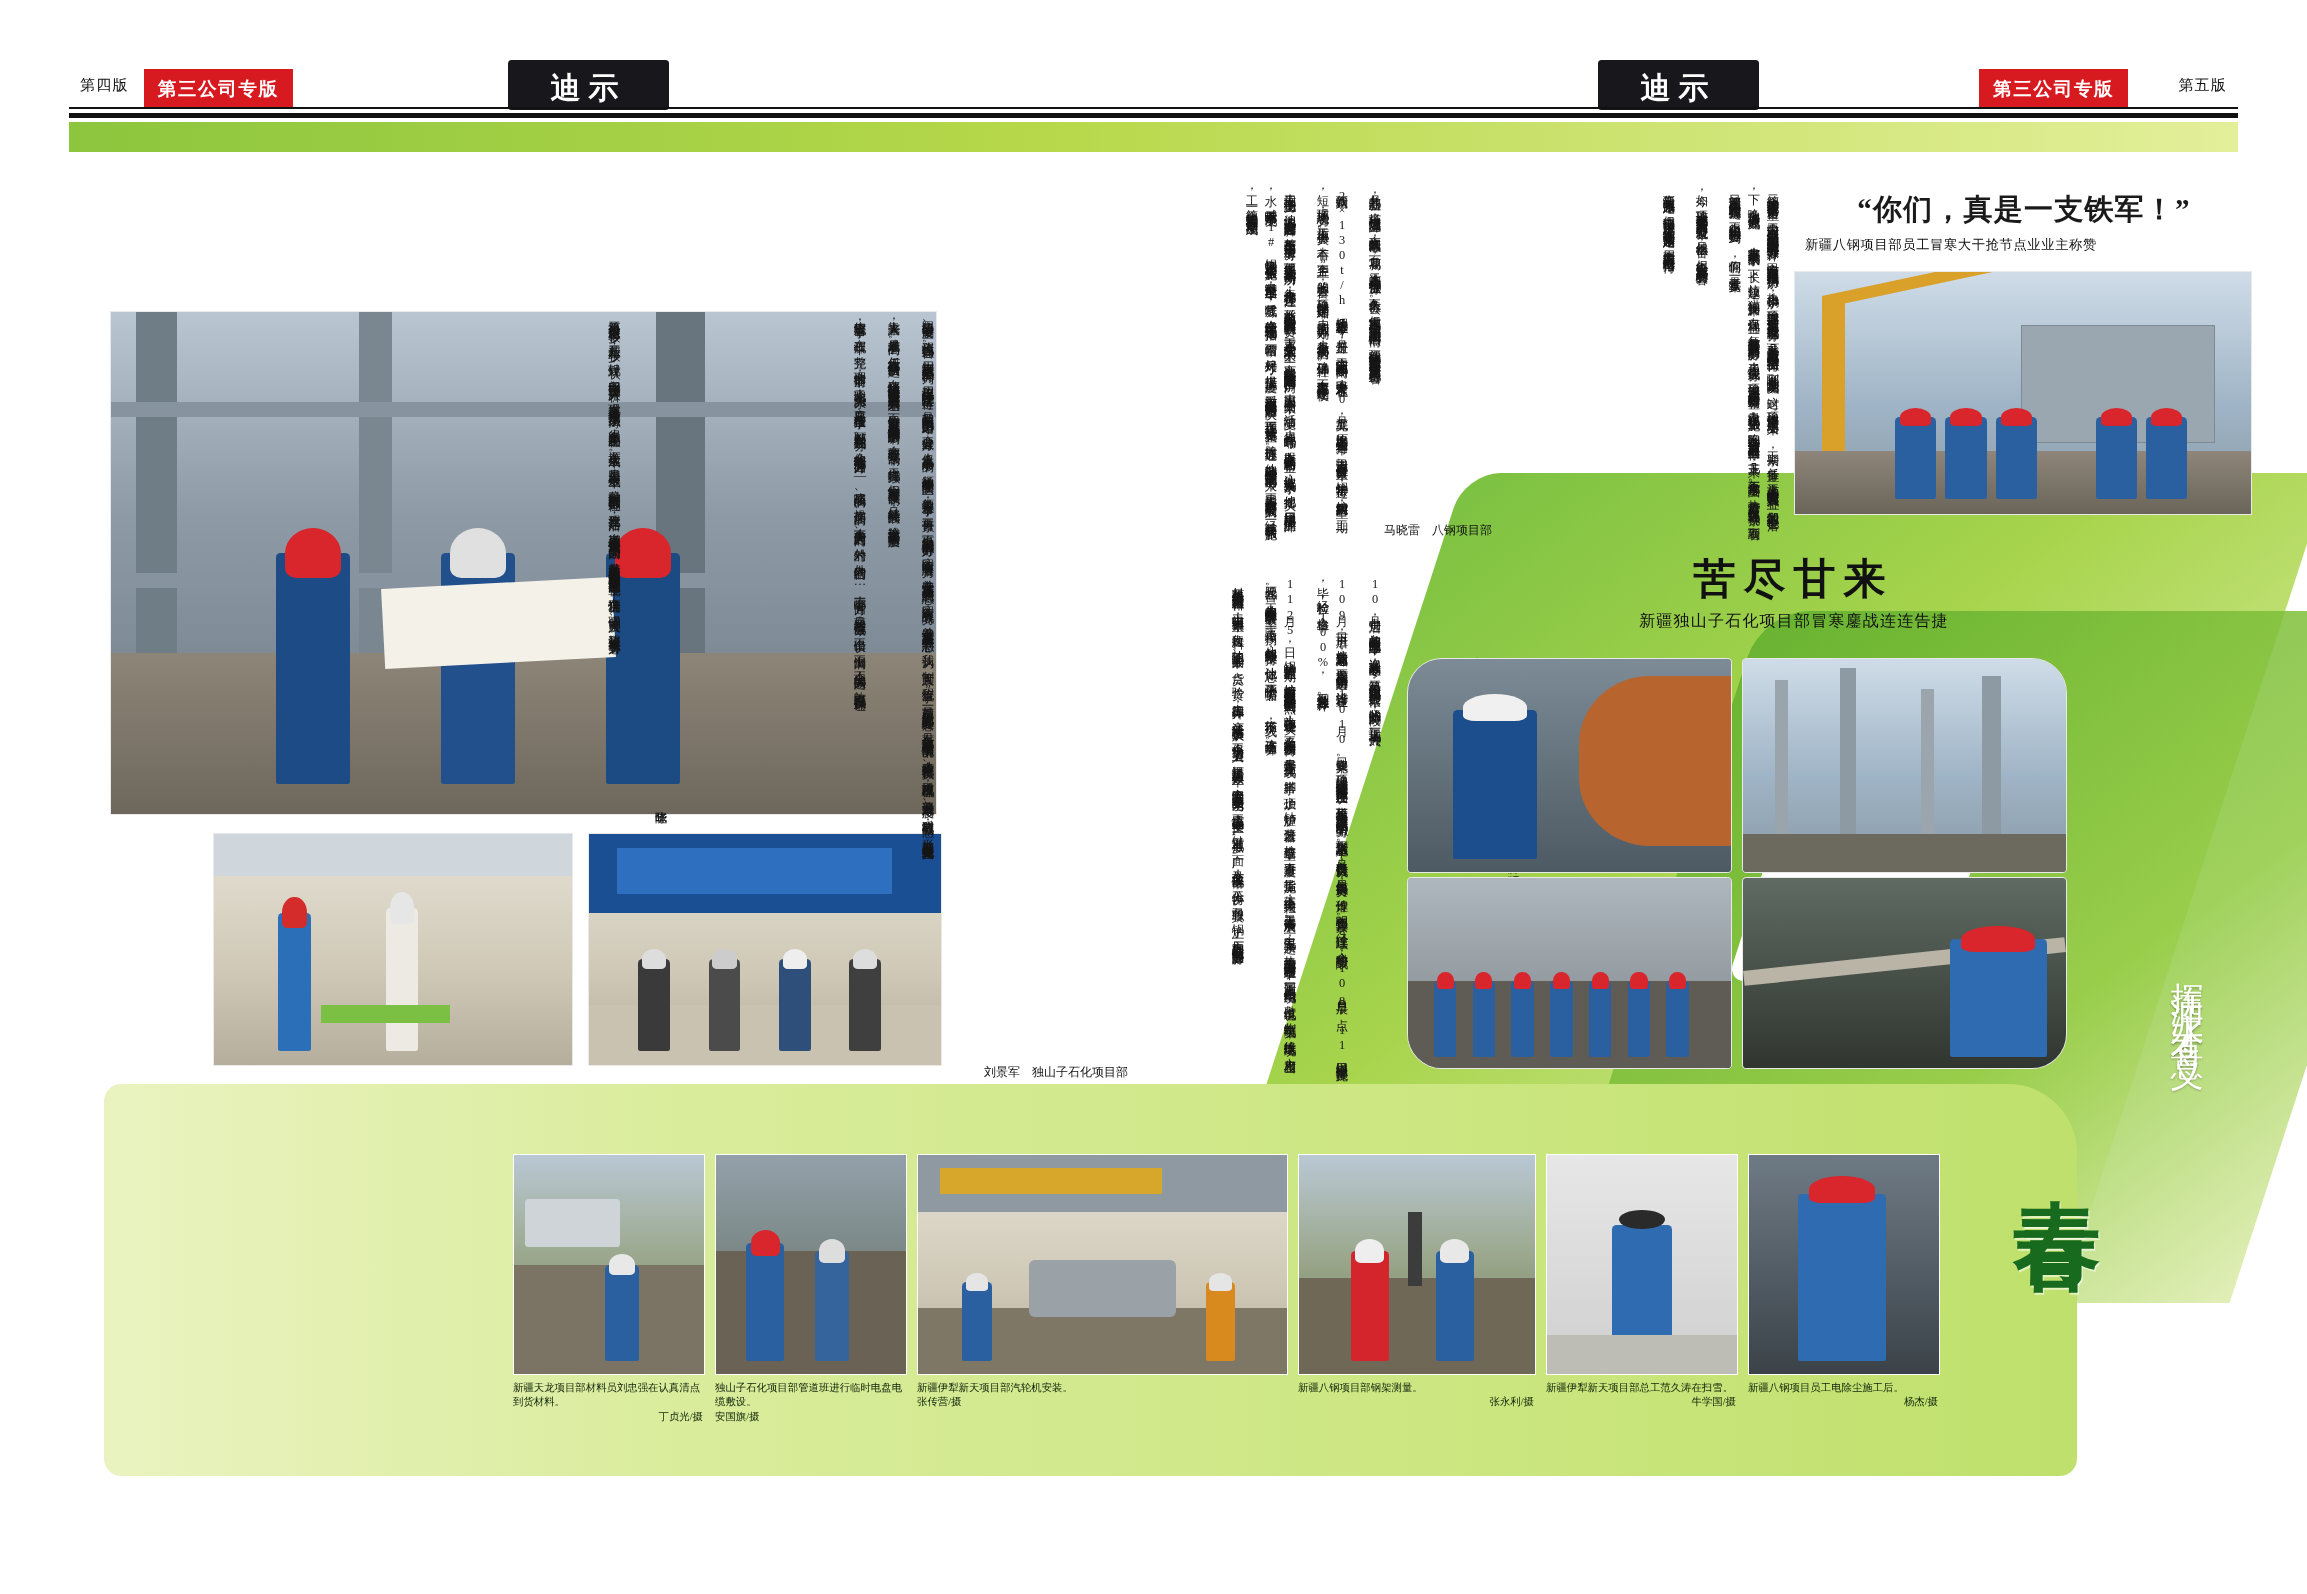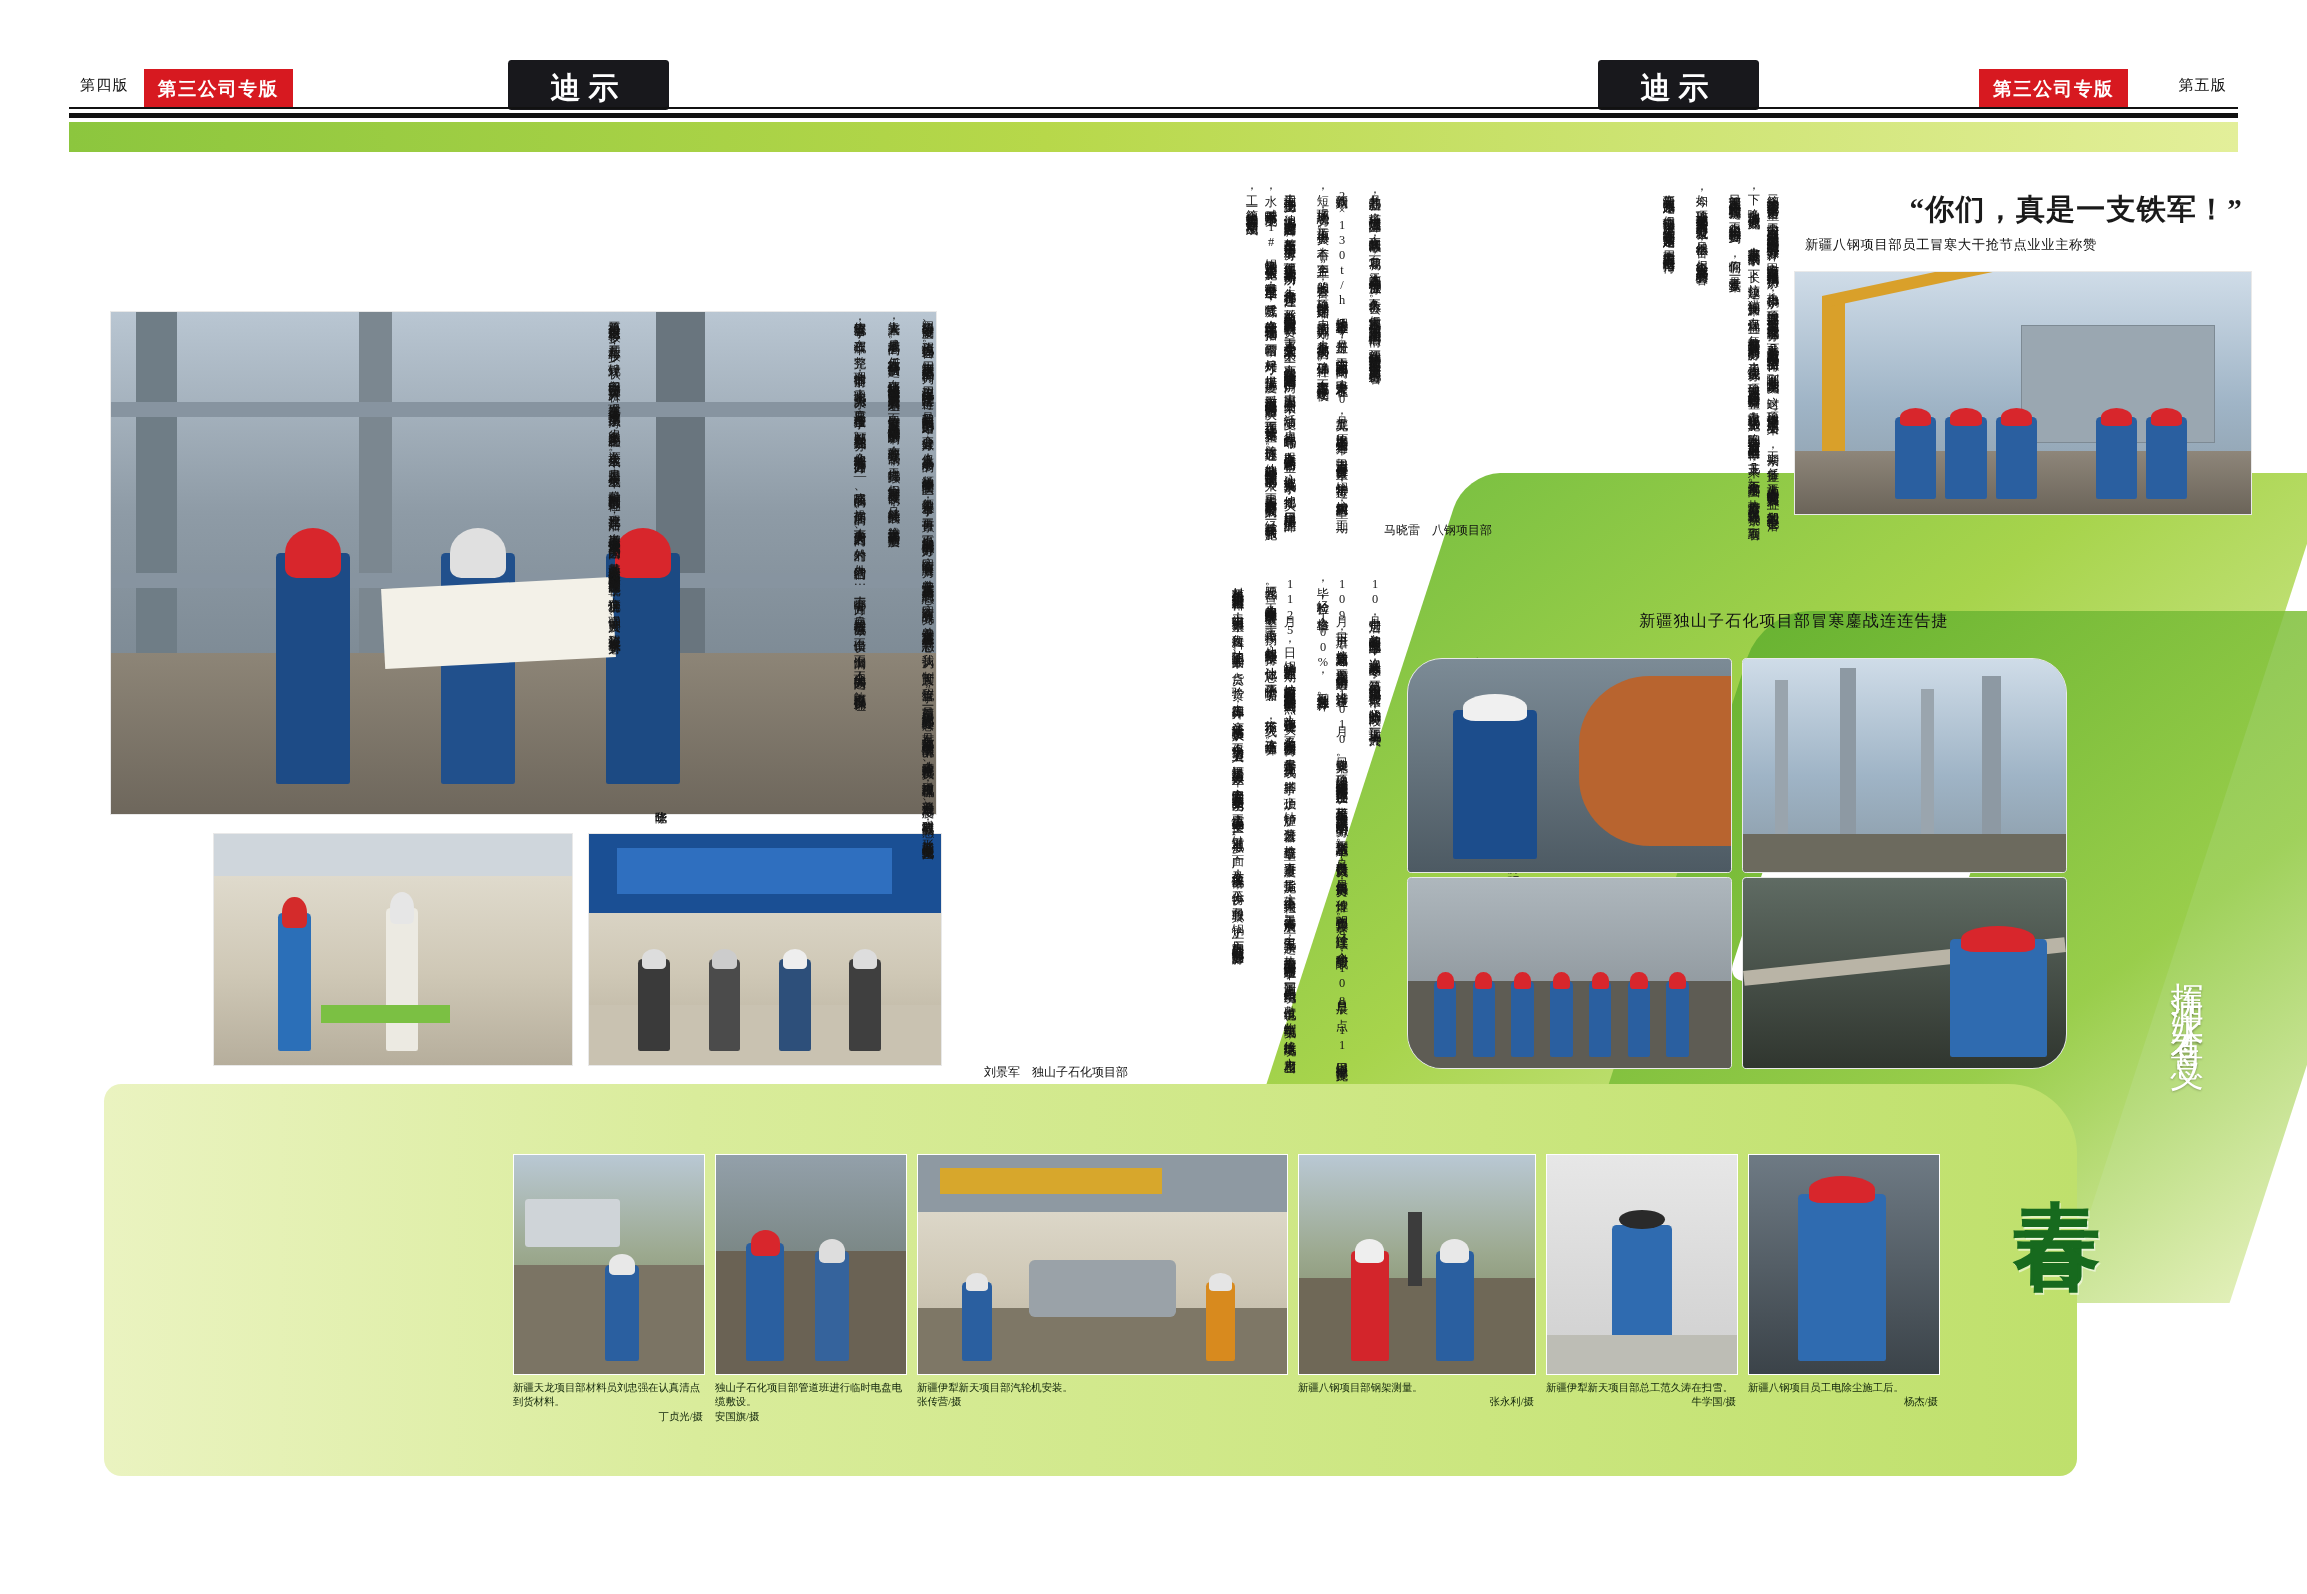--- a/index.html
+++ b/index.html
@@ -69,21 +69,21 @@
   
   .callig{position:absolute;right:98px;top:957px;width:87px;
      writing-mode:vertical-rl;text-orientation:upright;
      font-size:33px;color:#ffffff;letter-spacing:10.4px;font-family:"DejaVu Serif",serif;
      text-shadow:0 1.2px 2.3px rgba(0,0,0,.25);}
   .callig-big{position:absolute;right:190px;top:1130px;width:121px;
      writing-mode:vertical-rl;text-orientation:upright;
      font-size:87px;color:#176a1e;letter-spacing:11.5px;font-weight:bold;
      font-family:"DejaVu Serif",serif;text-shadow:1.2px 1.7px 0 rgba(255,255,255,.55);}
 
-  .hl-red-quote{position:absolute;left:1805px;top:190px;width:438px;text-align:right;
+  .hl-red-quote{position:absolute;left:1805px;top:190px;width:438px;text-align:center;
      color:#1a1a1a;font-size:29px;font-weight:bold;letter-spacing:1.2px;}
   .sub-quote{position:absolute;left:1805px;top:236px;width:438px;
      color:#111;font-size:13.3px;letter-spacing:0.6px;}
 
   .hl-green{position:absolute;left:1534px;top:551px;width:519px;text-align:center;
      color:#111;font-size:42px;font-weight:bold;letter-spacing:8px;font-family:"DejaVu Serif",serif;}
   .hl-green-sub{position:absolute;left:1477px;top:611px;width:634px;text-align:center;
      color:#111;font-size:16px;letter-spacing:1.2px;}
 
   .editor-note{position:absolute;left:190px;top:1194px;width:277px;
@@ -251,20 +251,21 @@
         </div>
       <div class="worker" style="left:66%;height:34%;background:#2a5fa0;">
           <div class="helmet"></div>
         </div>
       <div class="worker" style="left:77%;height:34%;background:#2a5fa0;">
           <div class="helmet"></div>
         </div>
     </div>
   </div>
 
+  <div class="hl-green">苦尽甘来</div>
   <div class="hl-green-sub">新疆独山子石化项目部冒寒鏖战连连告捷</div>
 
   <div class="photo" style="left:1407px;top:658px;width:323px;height:213px;border-radius:35px 4.6px 4.6px 4.6px;">
     <div class="ph" style="background:linear-gradient(180deg,#7c8b96,#4d5a63);">
       <div class="pipe" style="right:-8%;top:8%;width:55%;height:80%;background:#b8642f;border-radius:40% 0 0 40%;"></div>
       <div class="worker" style="left:14%;height:70%;width:26%;background:#1c4d8c;">
           <div class="helmet" style="background:#f0f0f0;height:18%;"></div>
         </div>
     </div>
   </div>

